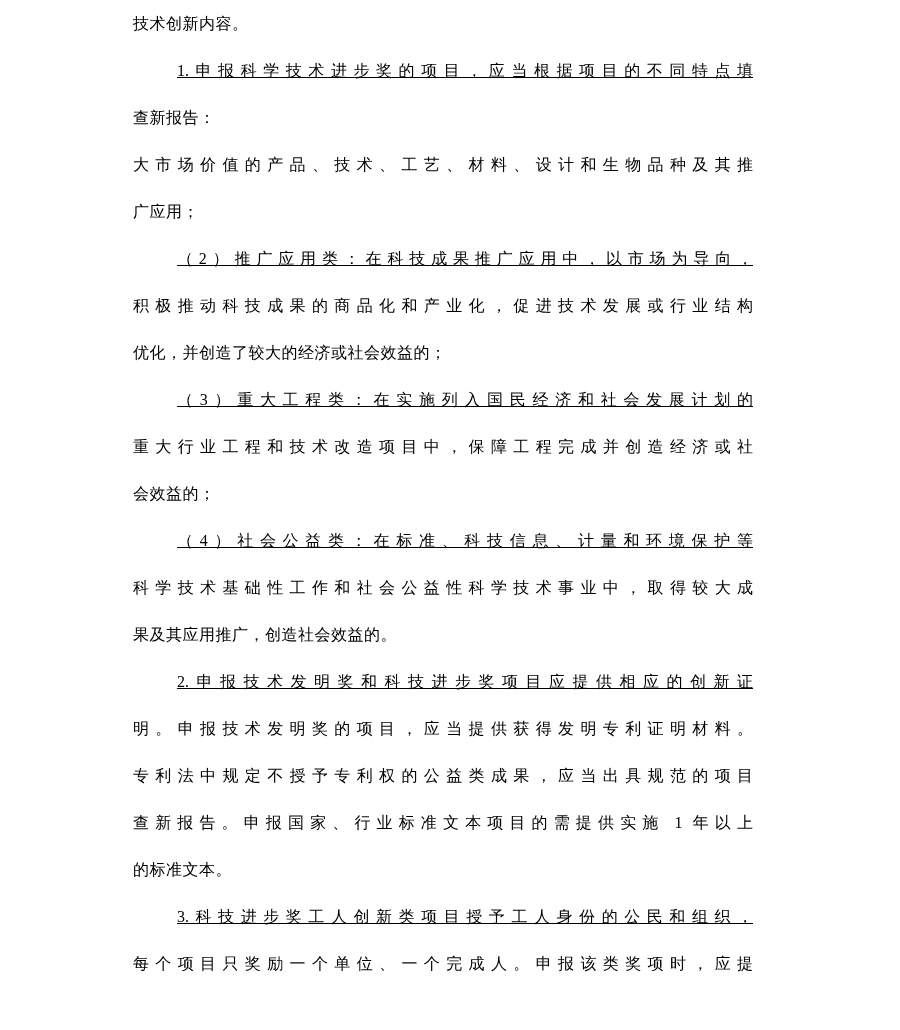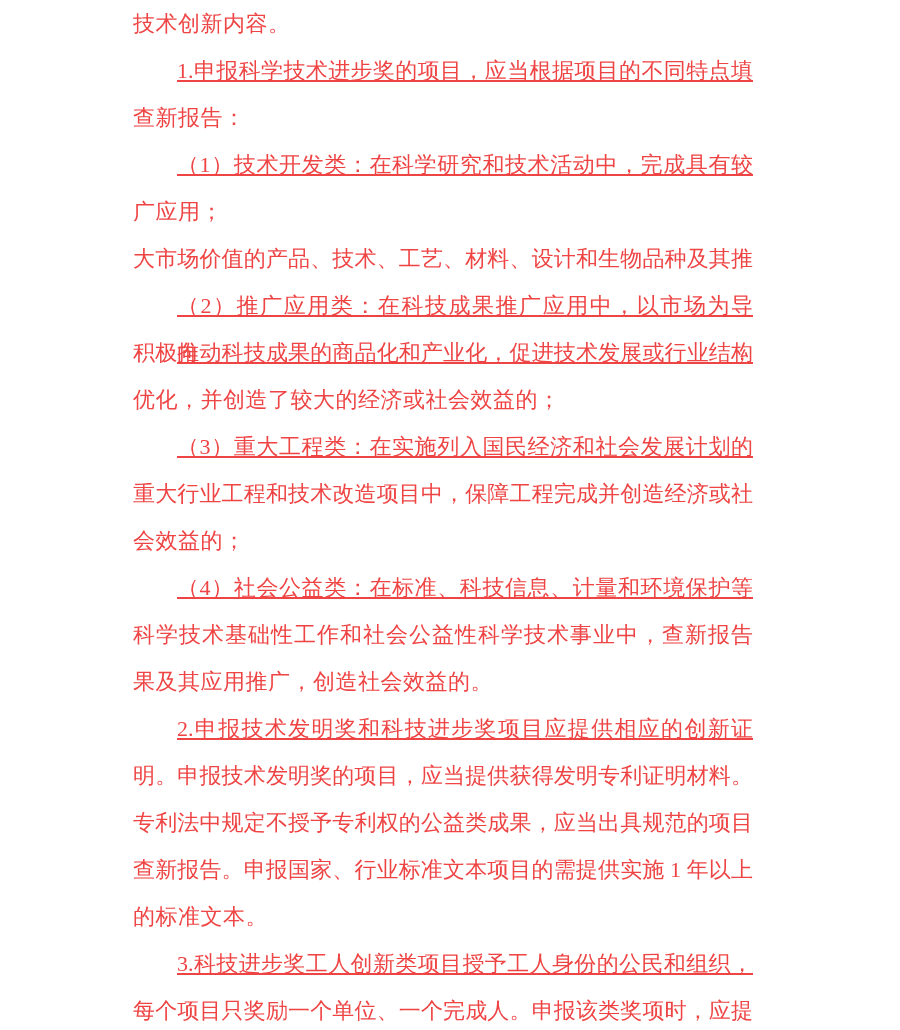--- a/index.html
+++ b/index.html
@@ -26,24 +26,24 @@
     position: absolute;
     left: 133px;
     top: 0;
     width: 620px;
   }
   .paragraph {
     margin: 0;
     padding: 0;
   }
   .line {
-    font-size: 22px;
+    font-size: 16px;
     line-height: 47px;
     height: 47px;
-    color: #ef4444;
+    color: #000000;
     white-space: nowrap;
     letter-spacing: 0.5px;
     text-align: left;
   }
   .line.justify {
     white-space: normal;
     text-align: justify;
     text-align-last: justify;
     text-justify: inter-character;
     letter-spacing: 0;
@@ -63,37 +63,36 @@
 <div class="doc-page">
   <div class="text-block" style="color: rgb(30, 30, 30);">
       <div class="paragraph">
         <div class="line">技术创新内容。</div>
       </div>
       <div class="paragraph">
         <div class="line justify indent">1.申报科学技术进步奖的项目，应当根据项目的不同特点填</div>
         <div class="line">查新报告：</div>
       </div>
       <div class="paragraph">
-        <div class="line justify indent">（1）技术开发类：在科学研究和技术活动中，完成具有较</div>
+        <div class="line justify">大市场价值的产品、技术、工艺、材料、设计和生物品种及其推</div>
         <div class="line">广应用；</div>
-        <div class="line justify">大市场价值的产品、技术、工艺、材料、设计和生物品种及其推</div>
       </div>
       <div class="paragraph">
         <div class="line justify indent">（2）推广应用类：在科技成果推广应用中，以市场为导向，</div>
         <div class="line justify">积极推动科技成果的商品化和产业化，促进技术发展或行业结构</div>
         <div class="line">优化，并创造了较大的经济或社会效益的；</div>
       </div>
       <div class="paragraph">
         <div class="line justify indent">（3）重大工程类：在实施列入国民经济和社会发展计划的</div>
         <div class="line justify">重大行业工程和技术改造项目中，保障工程完成并创造经济或社</div>
         <div class="line">会效益的；</div>
       </div>
       <div class="paragraph">
         <div class="line justify indent">（4）社会公益类：在标准、科技信息、计量和环境保护等</div>
-        <div class="line justify">科学技术基础性工作和社会公益性科学技术事业中，查新报告</div>
+        <div class="line justify">科学技术基础性工作和社会公益性科学技术事业中，取得较大成</div>
         <div class="line">果及其应用推广，创造社会效益的。</div>
       </div>
       <div class="paragraph">
         <div class="line justify indent">2.申报技术发明奖和科技进步奖项目应提供相应的创新证</div>
         <div class="line justify">明。申报技术发明奖的项目，应当提供获得发明专利证明材料。</div>
         <div class="line justify">专利法中规定不授予专利权的公益类成果，应当出具规范的项目</div>
         <div class="line justify">查新报告。申报国家、行业标准文本项目的需提供实施 1 年以上</div>
         <div class="line">的标准文本。</div>
       </div>
       <div class="paragraph">

